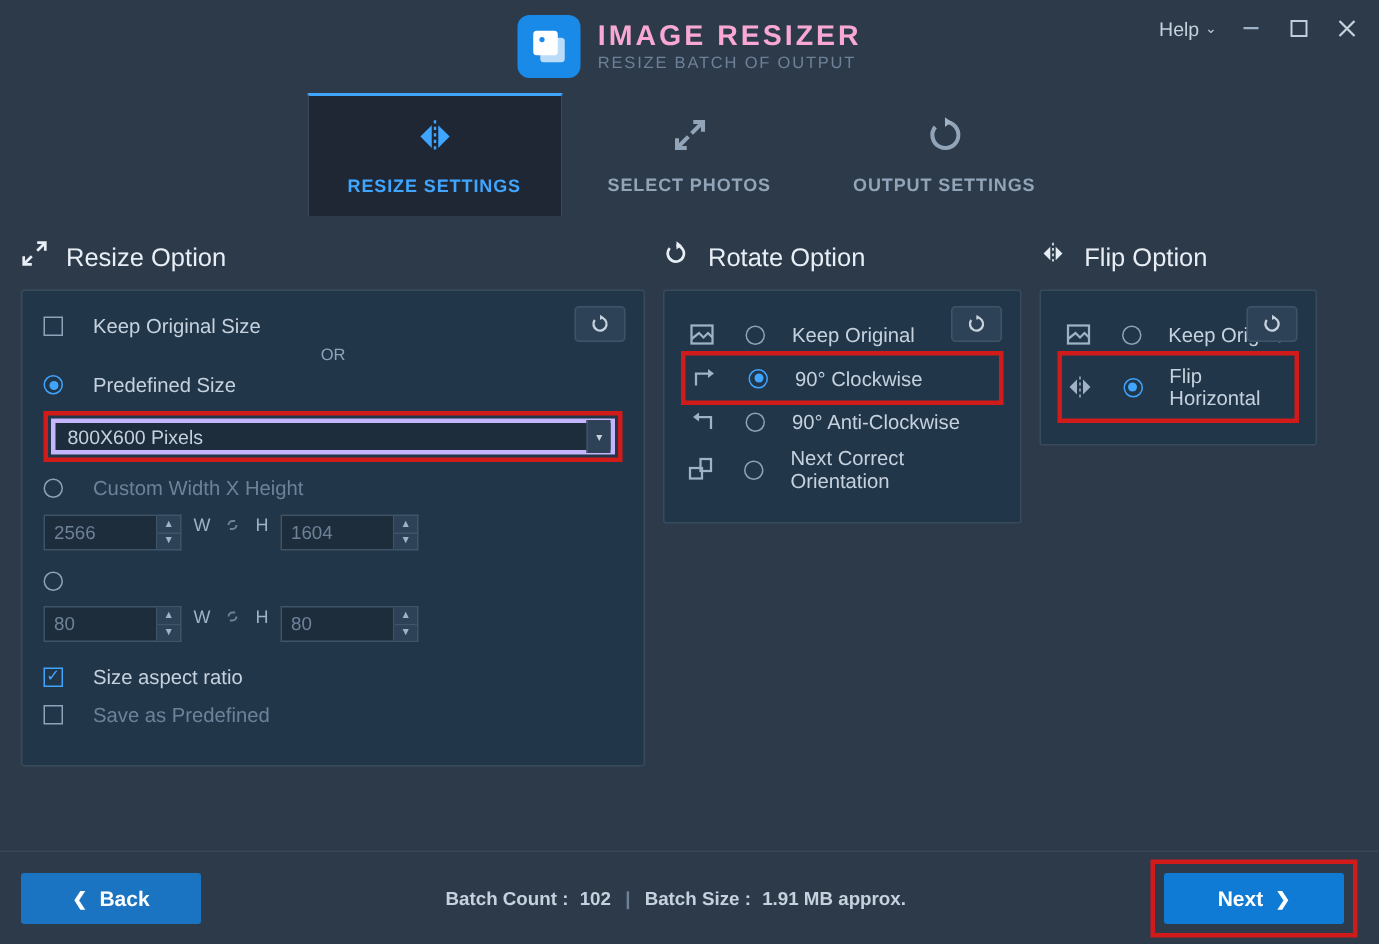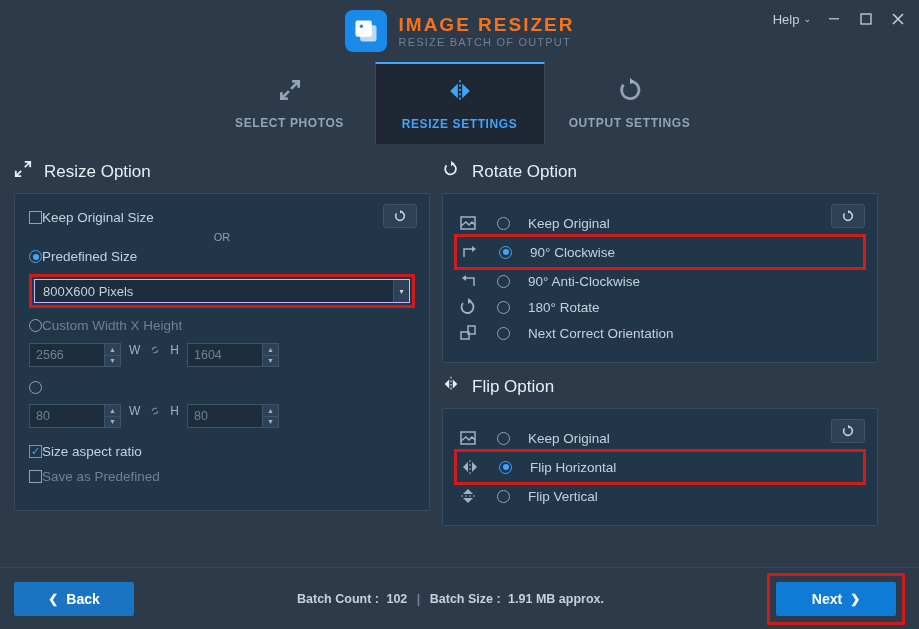--- a/index.html
+++ b/index.html
@@ -4,63 +4,63 @@
 <style>
 * { margin:0; padding:0; box-sizing:border-box; font-family:'Segoe UI',Arial,sans-serif; }
 body { width:919px; height:629px; background:#2d3a4a; color:#c5d1dd; overflow:hidden; position:relative; }
 
 
 .titlebar { height:62px; display:flex; align-items:center; justify-content:center; position:relative; background:#2d3a4a; }
 .brand { display:flex; align-items:center; gap:12px; }
 .brand .logo { width:42px; height:42px; background:#1a8ae8; border-radius:8px; display:flex; align-items:center; justify-content:center; position:relative; }
 .brand .logo svg { width:28px; height:28px; }
 .brand .txt { display:flex; flex-direction:column; }
-.brand .title { font-size:19px; font-weight:600; color:#f97316; letter-spacing:2px; }
+.brand .title { font-size:19px; font-weight:600; color:#f9a8d4; letter-spacing:2px; }
 .brand .subtitle { font-size:11px; color:#6d8199; letter-spacing:1.2px; }
 .winctrl { position:absolute; right:12px; top:10px; display:flex; align-items:center; gap:14px; color:#c5d1dd; font-size:13px; }
 .winctrl .help { display:flex; align-items:center; gap:4px; cursor:pointer; }
 .winctrl .btn { width:18px; height:18px; display:flex; align-items:center; justify-content:center; cursor:pointer; }
 
 
 .tabs { display:flex; justify-content:center; gap:0; background:#2d3a4a; }
 .tab { width:170px; height:82px; display:flex; flex-direction:column; align-items:center; justify-content:center; gap:10px; cursor:pointer; font-size:12px; font-weight:600; letter-spacing:0.6px; color:#91a4b8; }
 .tab.active { background:#1e2733; color:#3fa5ff; border-top:2px solid #3fa5ff; border-left:1px solid #3a4756; border-right:1px solid #3a4756; }
 .tab.active .ticon svg path, .tab.active .ticon svg polygon, .tab.active .ticon svg rect { fill:#3fa5ff; }
 .ticon svg { width:26px; height:26px; }
 
 
 .panels { display:flex; gap:12px; padding:16px 14px 0 14px; }
 .col-left { width:416px; }
-.col-right { width:436px; display:flex; flex-direction:column; gap:12px; }
+.col-right { width:436px; display:flex; flex-direction:row; gap:12px; }
 .panel-head { display:flex; align-items:center; gap:12px; font-size:17px; color:#e8eef5; margin-bottom:10px; }
 .panel-head .picon svg { width:18px; height:18px; }
 .panel-body { background:#22364a; border:1px solid #384a5d; border-radius:2px; padding:16px 14px; position:relative; }
 
 
-.row { display:flex; align-items:center; gap:0; margin-bottom:10px; font-size:13.5px; color:#c5d1dd; }
+.row { display:flex; align-items:center; gap:20px; margin-bottom:10px; font-size:13.5px; color:#c5d1dd; }
 .reset-btn { position:absolute; top:10px; right:12px; width:34px; height:24px; background:#2d4257; border:1px solid #3e5468; border-radius:3px; display:flex; align-items:center; justify-content:center; cursor:pointer; }
 .or-text { text-align:center; font-size:11px; color:#8da2b8; margin:-4px 0 6px 0; }
 .radio { width:13px; height:13px; border:1.5px solid #8ea3b9; border-radius:50%; display:inline-flex; align-items:center; justify-content:center; flex-shrink:0; }
 .radio.sel { border-color:#3fa5ff; }
 .radio.sel::after { content:''; width:6px; height:6px; background:#3fa5ff; border-radius:50%; }
 .cb { width:13px; height:13px; border:1.5px solid #8ea3b9; display:inline-flex; align-items:center; justify-content:center; flex-shrink:0; }
 .cb.sel { border-color:#3fa5ff; }
 .cb.sel::after { content:'✓'; color:#3fa5ff; font-size:11px; line-height:1; }
 .dim { color:#6d8199; }
 
 .field-row { display:flex; gap:8px; margin:4px 0 14px 0; }
 .num-input { display:flex; height:24px; }
 .num-input input { width:76px; background:#1e2d3c; border:1px solid #3e5468; color:#6d8199; font-size:12.5px; padding:0 6px; }
 .num-input .spin { width:16px; display:flex; flex-direction:column; border:1px solid #3e5468; border-left:none; }
 .num-input .spin div { flex:1; background:#2d4257; display:flex; align-items:center; justify-content:center; font-size:7px; color:#9fb2c6; cursor:pointer; }
 .num-input .spin div:first-child { border-bottom:1px solid #3e5468; }
 .wh-lbl { font-size:12px; color:#9fb2c6; }
 .link-ic { width:14px; height:14px; }
 
-.select { height:24px; background:#1e2d3c; border:1px solid #c4b5fd; display:flex; align-items:center; justify-content:space-between; padding:0 0 0 8px; font-size:13px; cursor:pointer; }
+.select { height:24px; background:#1e2d3c; border:3px solid #c4b5fd; display:flex; align-items:center; justify-content:space-between; padding:0 0 0 8px; font-size:13px; cursor:pointer; }
 .select .ar { width:16px; height:22px; background:#2d4257; border-left:1px solid #3e5468; display:flex; align-items:center; justify-content:center; font-size:8px; }
 .hl { border:3px solid #d11a1a; padding:2px; margin-bottom:10px; }
 .hl-row { border:3px solid #d11a1a; padding:2px 2px; margin:-2px -3px; }
 
 
 .opt-row { display:flex; align-items:center; gap:18px; padding:4px 0; font-size:13.5px; }
 .opt-row .ricon { width:22px; display:flex; justify-content:center; }
 .opt-row .ricon svg { width:18px; height:18px; }
 
 
@@ -108,33 +108,33 @@
       </div>
     <div class="btn">
         <svg viewBox="0 0 12 12" width="12">
           <path d="M1 1 L11 11 M11 1 L1 11" stroke="#c5d1dd" stroke-width="1.5"></path>
         </svg>
       </div>
   </div>
 </div>
 
 <div class="tabs">
-  <div class="tab">
-    <div class="ticon"><svg viewBox="0 0 24 24">
-          <path d="M4 14 L4 20 L10 20 M4 20 L11 13 M20 10 L20 4 L14 4 M20 4 L13 11" stroke="#91a4b8" stroke-width="2.5" fill="none"></path>
-        </svg></div>
-    <span>SELECT PHOTOS</span>
-  </div>
   <div class="tab active">
     <div class="ticon act"><svg viewBox="0 0 24 24">
           <path d="M12 2 L12 22" stroke="#3fa5ff" stroke-width="1.5" stroke-dasharray="2 2"></path>
           <polygon points="10,5 10,19 3,12"></polygon>
           <polygon points="14,5 14,19 21,12"></polygon>
         </svg></div>
     <span>RESIZE SETTINGS</span>
+  </div>
+  <div class="tab">
+    <div class="ticon"><svg viewBox="0 0 24 24">
+          <path d="M4 14 L4 20 L10 20 M4 20 L11 13 M20 10 L20 4 L14 4 M20 4 L13 11" stroke="#91a4b8" stroke-width="2.5" fill="none"></path>
+        </svg></div>
+    <span>SELECT PHOTOS</span>
   </div>
   <div class="tab">
     <div class="ticon"><svg viewBox="0 0 24 24">
           <path d="M12 4 A8 8 0 1 1 6 7" fill="none" stroke="#91a4b8" stroke-width="2.5"></path>
           <polygon points="12,1 12,7 16,4"></polygon>
         </svg></div>
     <span>OUTPUT SETTINGS</span>
   </div>
 </div>
 
@@ -275,30 +275,20 @@
         </div>
         <div class="opt-row">
           <span class="ricon">
               <svg viewBox="0 0 18 18">
                 <path d="M15 14 L15 6 L5 6" fill="none" stroke="#9fb2c6" stroke-width="1.5"></path>
                 <polygon points="7,3 7,9 3,6" fill="#9fb2c6"></polygon>
               </svg>
             </span>
           <span class="radio"></span>
           <span>90° Anti-Clockwise</span>
-        </div>
-        <div class="opt-row">
-          <span class="ricon">
-              <svg viewBox="0 0 18 18">
-                <path d="M9 3 A6 6 0 1 1 4 5" fill="none" stroke="#9fb2c6" stroke-width="1.8"></path>
-                <polygon points="9,0 9,6 13,3" fill="#9fb2c6"></polygon>
-              </svg>
-            </span>
-          <span class="radio"></span>
-          <span>180° Rotate</span>
         </div>
         <div class="opt-row">
           <span class="ricon">
               <svg viewBox="0 0 18 18">
                 <rect x="2" y="8" width="8" height="7" fill="none" stroke="#9fb2c6" stroke-width="1.5"></rect>
                 <rect x="9" y="2" width="7" height="8" fill="none" stroke="#9fb2c6" stroke-width="1.5"></rect>
               </svg>
             </span>
           <span class="radio"></span>
           <span>Next Correct Orientation</span>
@@ -339,31 +329,20 @@
                 <svg viewBox="0 0 18 18">
                   <path d="M9 2 L9 16" stroke="#9fb2c6" stroke-width="1" stroke-dasharray="2 2"></path>
                   <polygon points="7,4 7,14 2,9" fill="#9fb2c6"></polygon>
                   <polygon points="11,4 11,14 16,9" fill="#9fb2c6"></polygon>
                 </svg>
               </span>
             <span class="radio sel"></span>
             <span>Flip Horizontal</span>
           </div>
         </div>
-        <div class="opt-row">
-          <span class="ricon">
-              <svg viewBox="0 0 18 18">
-                <path d="M2 9 L16 9" stroke="#9fb2c6" stroke-width="1" stroke-dasharray="2 2"></path>
-                <polygon points="4,7 14,7 9,2" fill="#9fb2c6"></polygon>
-                <polygon points="4,11 14,11 9,16" fill="#9fb2c6"></polygon>
-              </svg>
-            </span>
-          <span class="radio"></span>
-          <span>Flip Vertical</span>
-        </div>
       </div>
     </div>
 
   </div>
 </div>
 
 <div class="footer">
   <div class="nav-btn back-btn">
     <span style="font-size:12px;">❮</span>
     <span>Back</span>

